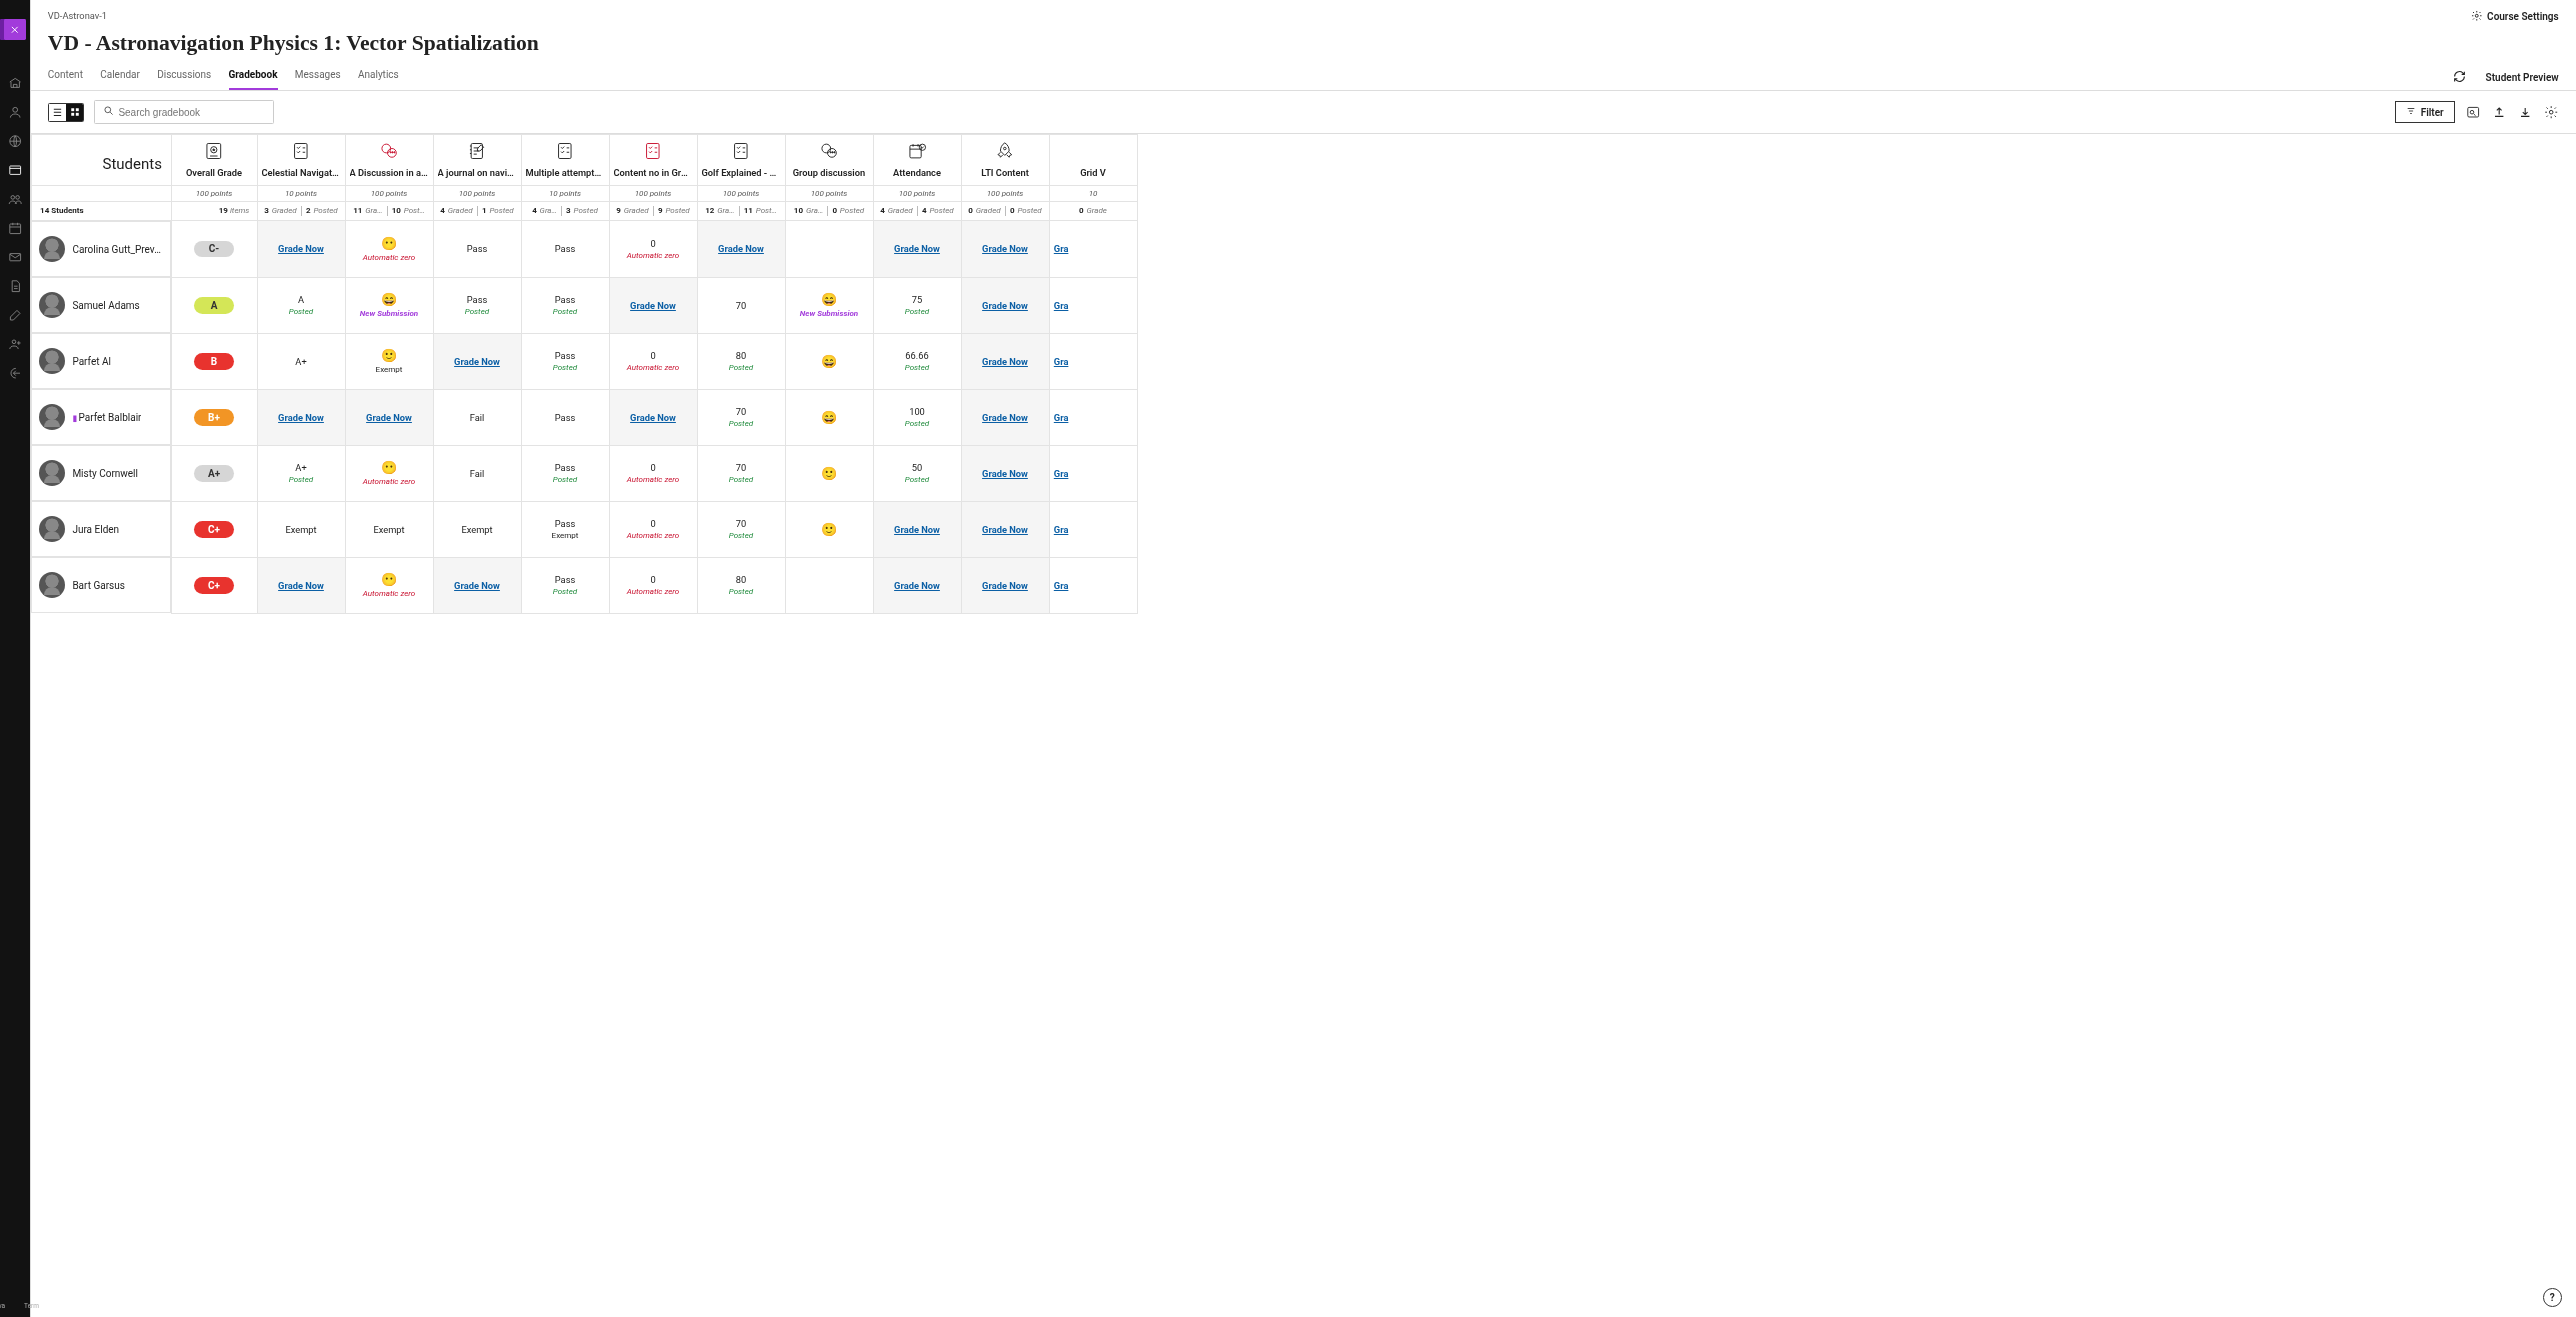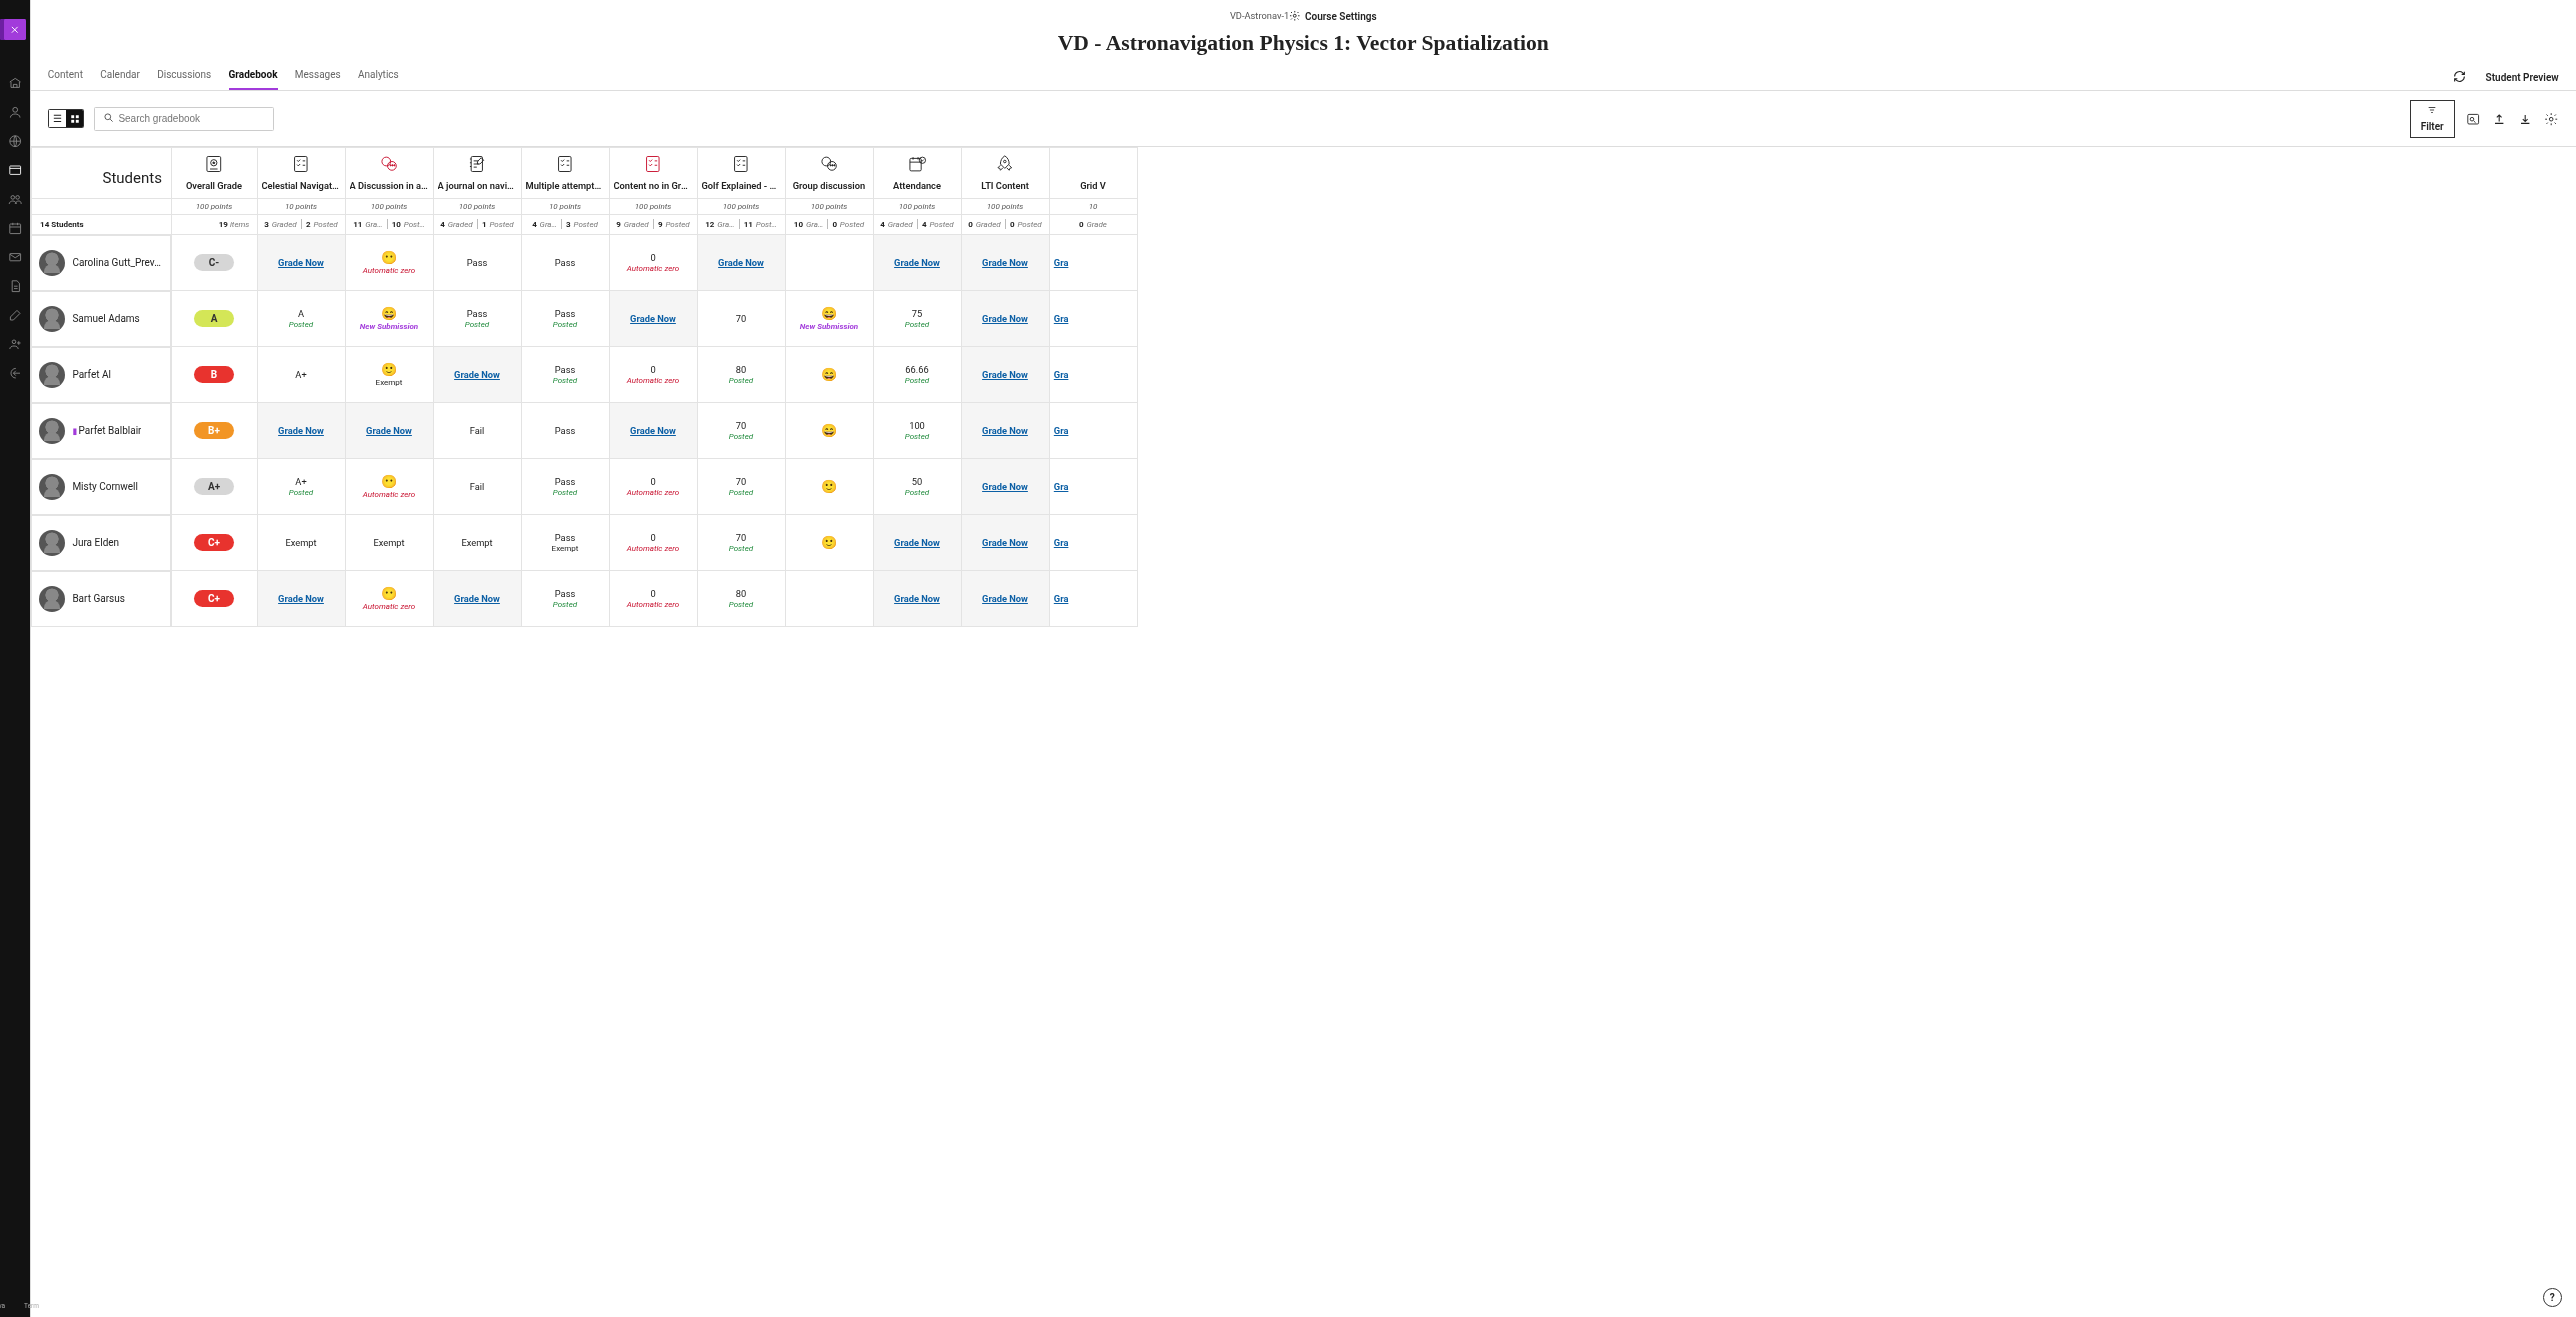--- a/index.html
+++ b/index.html
@@ -23,40 +23,40 @@
     width: 16px; height: 16px; display:flex; align-items:center; justify-content:center;
     color:#888; cursor:pointer;
   }
   .railicon.active { color:#fff; }
   .railicon svg { width:14.4px; height:14.4px; }
   .railfooter { margin-top:auto; padding-bottom:7.2px; display:flex; flex-direction:row; gap:19px; }
   .railfooter div { font-size:6.5px; color:#aaa; text-align:center; }
 
   
   .main { flex:1; display:flex; flex-direction:column; border-left:0.7px solid #ddd; overflow:hidden; background:#fff; }
-  .hdr { padding: 10px 17.3px 0 17.3px; display:flex; flex-direction:column; gap:2.9px;align-items:center; }
+  .hdr { padding: 10px 17.3px 0 17.3px; display:flex; flex-direction:column; gap:2.9px; }
   .breadcrumb-top { display:flex; justify-content:space-between; align-items:flex-start; }
   .course-code { font-size:9.3px; color:#555; }
   .course-settings { display:flex; align-items:center; gap:4.3px; font-size:10px; font-weight:600; cursor:pointer; }
   .course-title { font-family: Georgia, "Times New Roman", serif; font-size:21.6px; font-weight:600; margin-top:4.3px; }
 
   .tabs { display:flex; gap:17.3px; padding: 13px 17.3px 0 17.3px; border-bottom:0.7px solid #ddd; position:relative; }
   .tab { padding-bottom:8.6px; font-size:10px; color:#666; cursor:pointer; }
   .tab.active { color:#111; font-weight:700; border-bottom:2.2px solid #a23bdb; }
   .student-preview { margin-left:auto; display:flex; align-items:center; gap:20px; font-weight:600; margin-bottom:4.3px; cursor:pointer;}
 
   .toolbar { display:flex; align-items:center; padding:8.6px 17.3px; gap:10px; border-bottom:0.7px solid #ddd; }
   .viewtoggle { display:flex; border:0.7px solid #333; border-radius:1.4px; overflow:hidden; }
   .vt-btn { width:17.3px; height:17.3px; display:flex; align-items:center; justify-content:center; cursor:pointer; font-size:10px; }
   .vt-btn.active { background:#111; color:#fff; }
   .search { display:flex; align-items:center; border:0.7px solid #ccc; border-radius:1.4px; padding:2.9px 7.2px; width:180px; }
   .search input { border:none; outline:none; font-size:10px; flex:1; padding:2.9px 4.3px; }
   .search svg { width:11.5px; height:11.5px; color:#555; }
   .toolbar-right { margin-left:auto; display:flex; align-items:center; gap:10px; }
-  .filterbtn { border:1.4px solid #333; padding:4.3px 10px; display:flex; align-items:center; gap:4.3px; font-weight:600; cursor:pointer;flex-direction:column; }
+  .filterbtn { border:1.4px solid #333; padding:4.3px 10px; display:flex; align-items:center; gap:4.3px; font-weight:600; cursor:pointer; }
   .tool-icon { width:16px; height:16px; display:flex; align-items:center; justify-content:center; cursor:pointer; }
   .tool-icon svg { width:14.4px; height:14.4px; }
 
   
   .gridwrap { flex:1; overflow:auto; position:relative; }
   table.gb { border-collapse: collapse; table-layout:fixed; }
   table.gb th, table.gb td { border:0.7px solid #e3e3e3; }
   thead.gbhead th { background:#fff; font-weight:400; }
 
   th.studcol { width: 140px; text-align:right; padding:14.4px 8.6px 5.8px; font-size:15px; }

